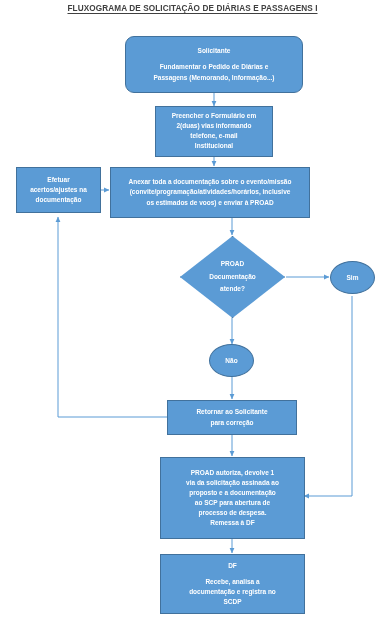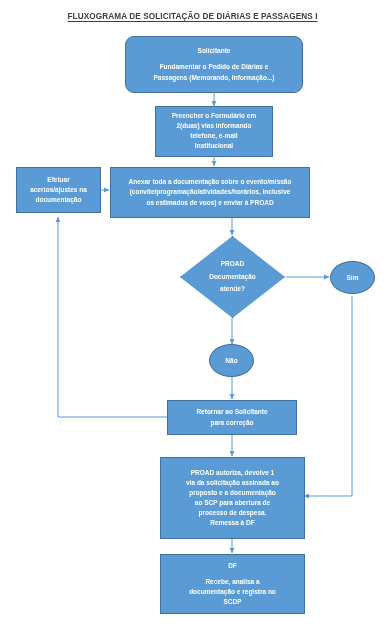--- a/index.html
+++ b/index.html
@@ -16,21 +16,21 @@
     width: 386px;
     height: 628px;
     background: #ffffff;
     overflow: hidden;
   }
 
   
   .title {
     position: absolute;
     left: 0;
-    top: 12px;
+    top: 4px;
     width: 385px;
     text-align: center;
     font-size: 8.2px;
     font-weight: bold;
     letter-spacing: 0.1px;
     color: #404040;
     text-decoration: underline;
     text-underline-offset: 2px;
   }
 

